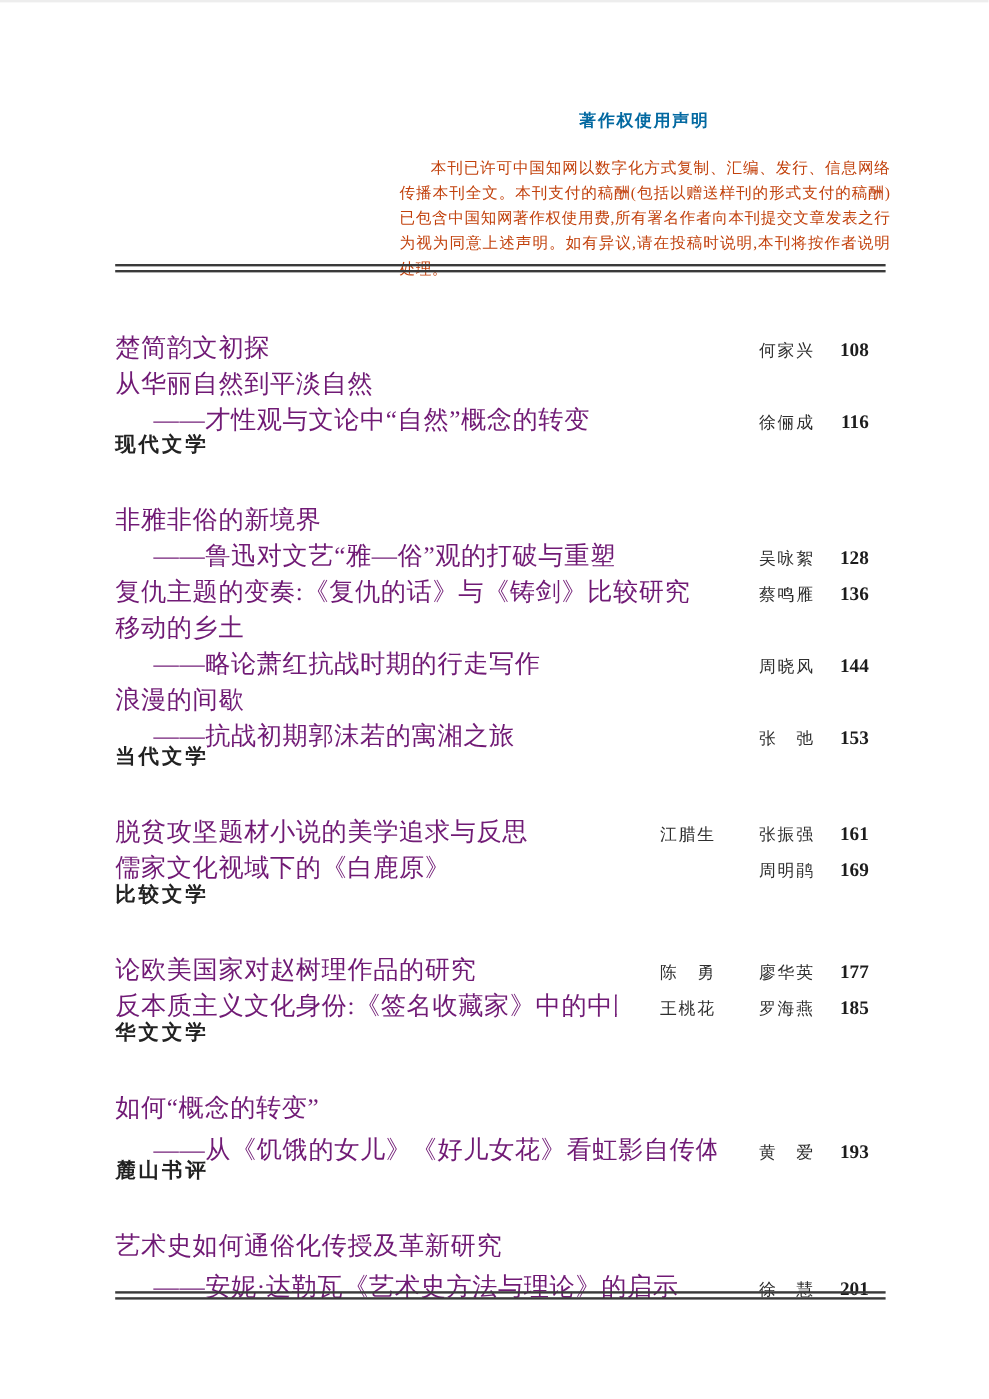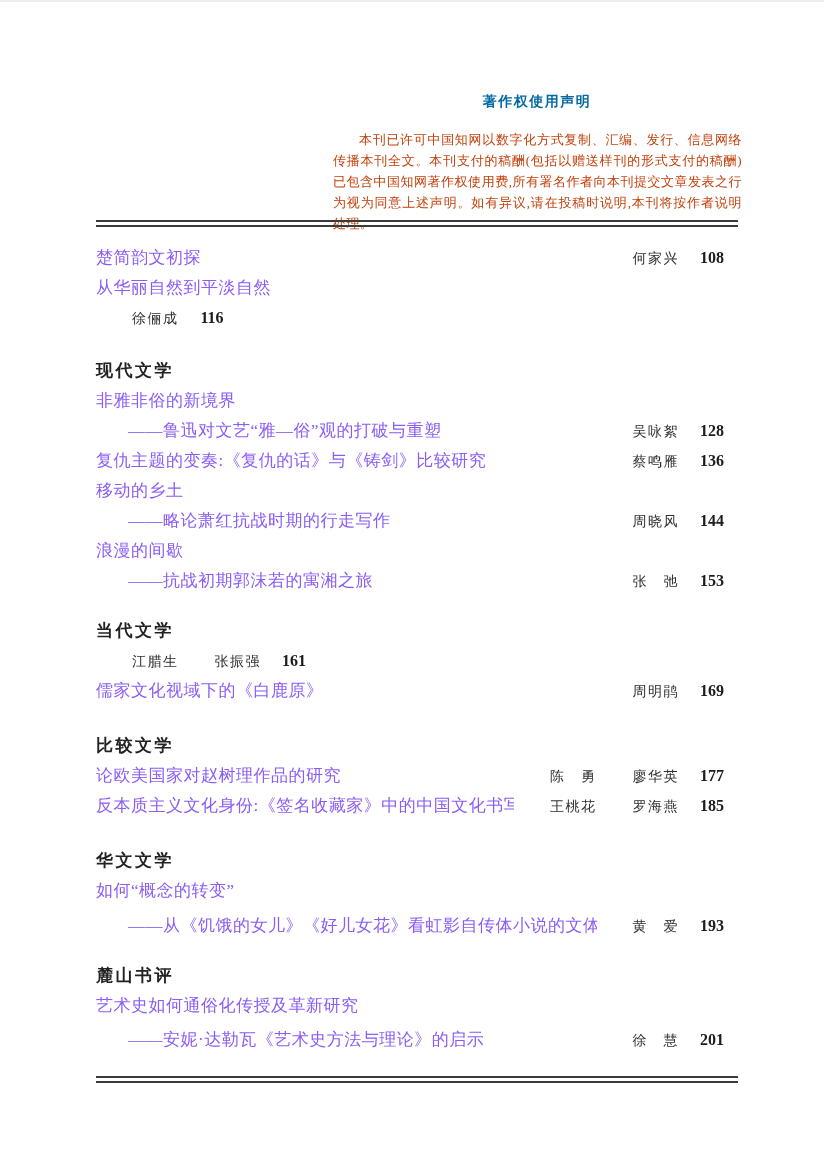--- a/index.html
+++ b/index.html
@@ -37,22 +37,22 @@
     height:30px;line-height:30px;
     font-size:17px;font-weight:700;letter-spacing:2.5px;color:#222222;
   }
   .row{
     display:flex;align-items:baseline;
     height:30px;line-height:30px;
     padding-right:14px;
   }
   .row .t{
     flex:1 1 auto;
-    font-size:17px;color:#8b5cf6;letter-spacing:0.5px;
-    white-space:nowrap;overflow:hidden;
+    font-size:21px;color:#701a75;letter-spacing:0.5px;
+    white-space:nowrap;overflow:hidden;margin-top:32px;
   }
   .row.indent .t{padding-left:32px;}
   .row .a{
     flex:0 0 auto;margin-left:36px;
     font-size:14px;color:#2e2e2e;letter-spacing:1.5px;
     white-space:nowrap;
   }
   .row .a:empty{margin-left:0;}
   .row .p{
     flex:0 0 auto;margin-left:17px;min-width:28px;
@@ -80,20 +80,21 @@
         <span class="a">何家兴</span>
         <span class="p">108</span>
       </div>
       <div class="row">
         <span class="t">从华丽自然到平淡自然</span>
         <span class="a"></span>
         <span class="a"></span>
         <span class="p"></span>
       </div>
       <div class="row indent">
+        <span class="t">——才性观与文论中“自然”概念的转变</span>
         <span class="a"></span>
         <span class="a">徐俪成</span>
         <span class="p">116</span>
       </div>
     </div>
 
     <div class="section" style="margin-top:23px;">
       <div class="sec-h">现代文学</div>
       <div class="row">
         <span class="t">非雅非俗的新境界</span>
@@ -135,20 +136,21 @@
         <span class="t">——抗战初期郭沫若的寓湘之旅</span>
         <span class="a"></span>
         <span class="a">张　弛</span>
         <span class="p">153</span>
       </div>
     </div>
 
     <div class="section" style="margin-top:20px;">
       <div class="sec-h">当代文学</div>
       <div class="row">
+        <span class="t">脱贫攻坚题材小说的美学追求与反思</span>
         <span class="a">江腊生</span>
         <span class="a">张振强</span>
         <span class="p">161</span>
       </div>
       <div class="row">
         <span class="t">儒家文化视域下的《白鹿原》</span>
         <span class="a"></span>
         <span class="a">周明鹃</span>
         <span class="p">169</span>
       </div>

